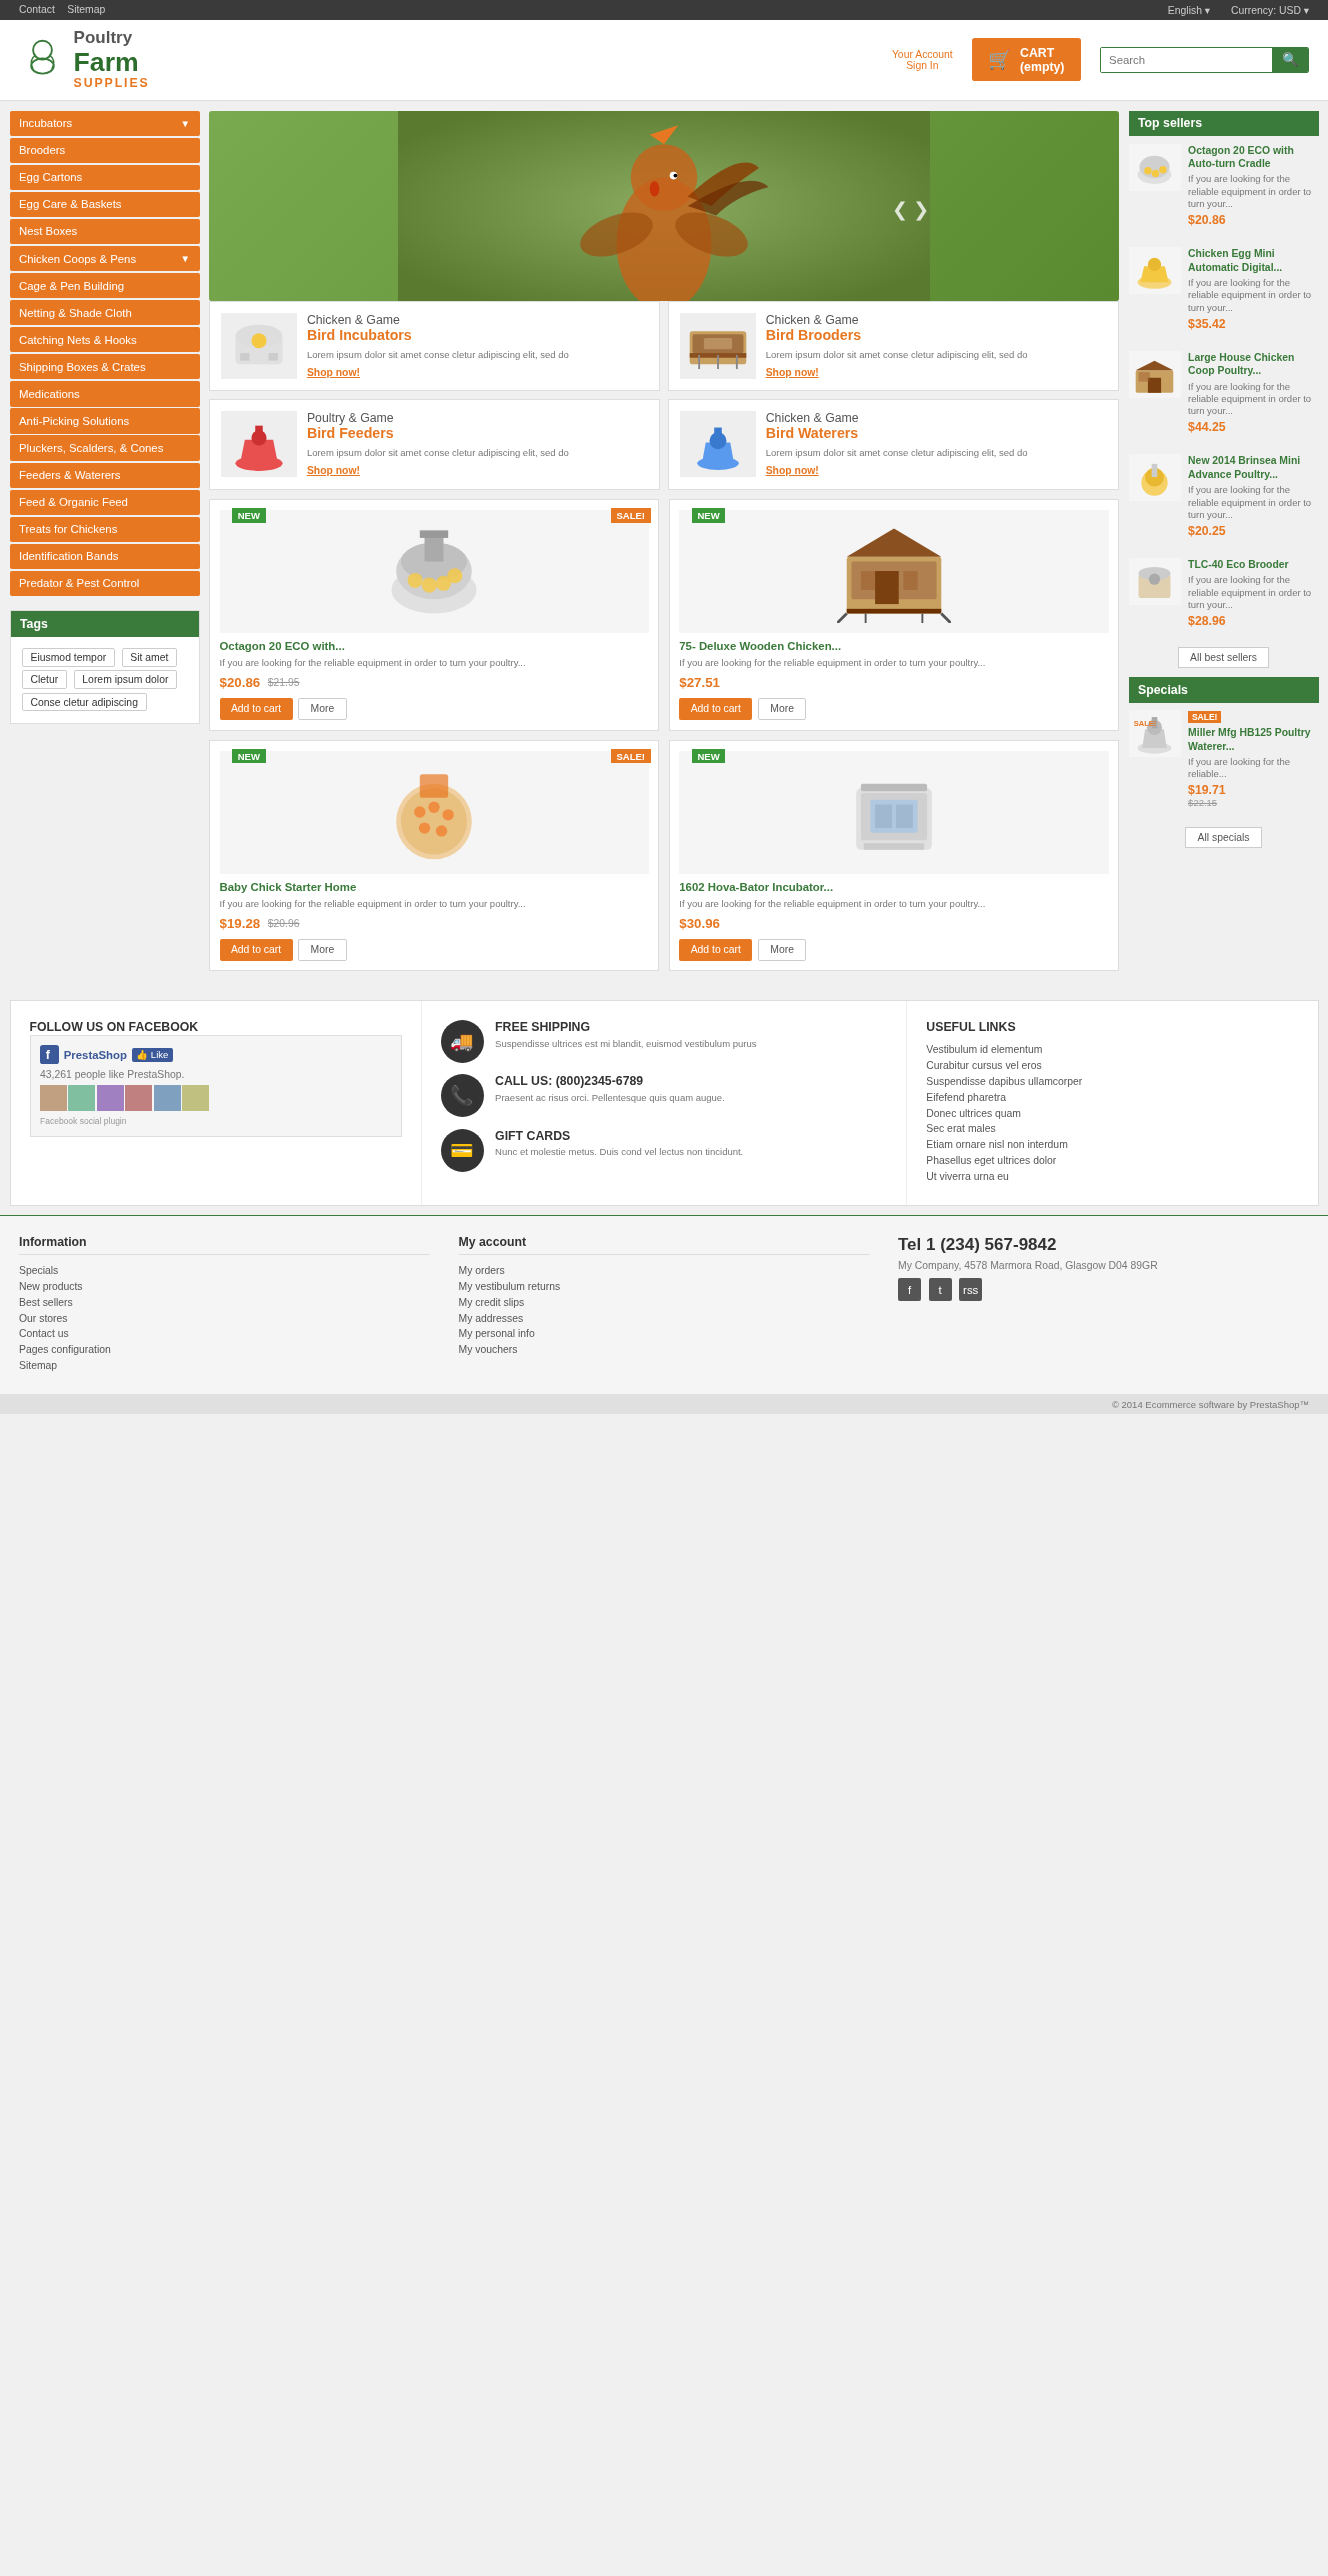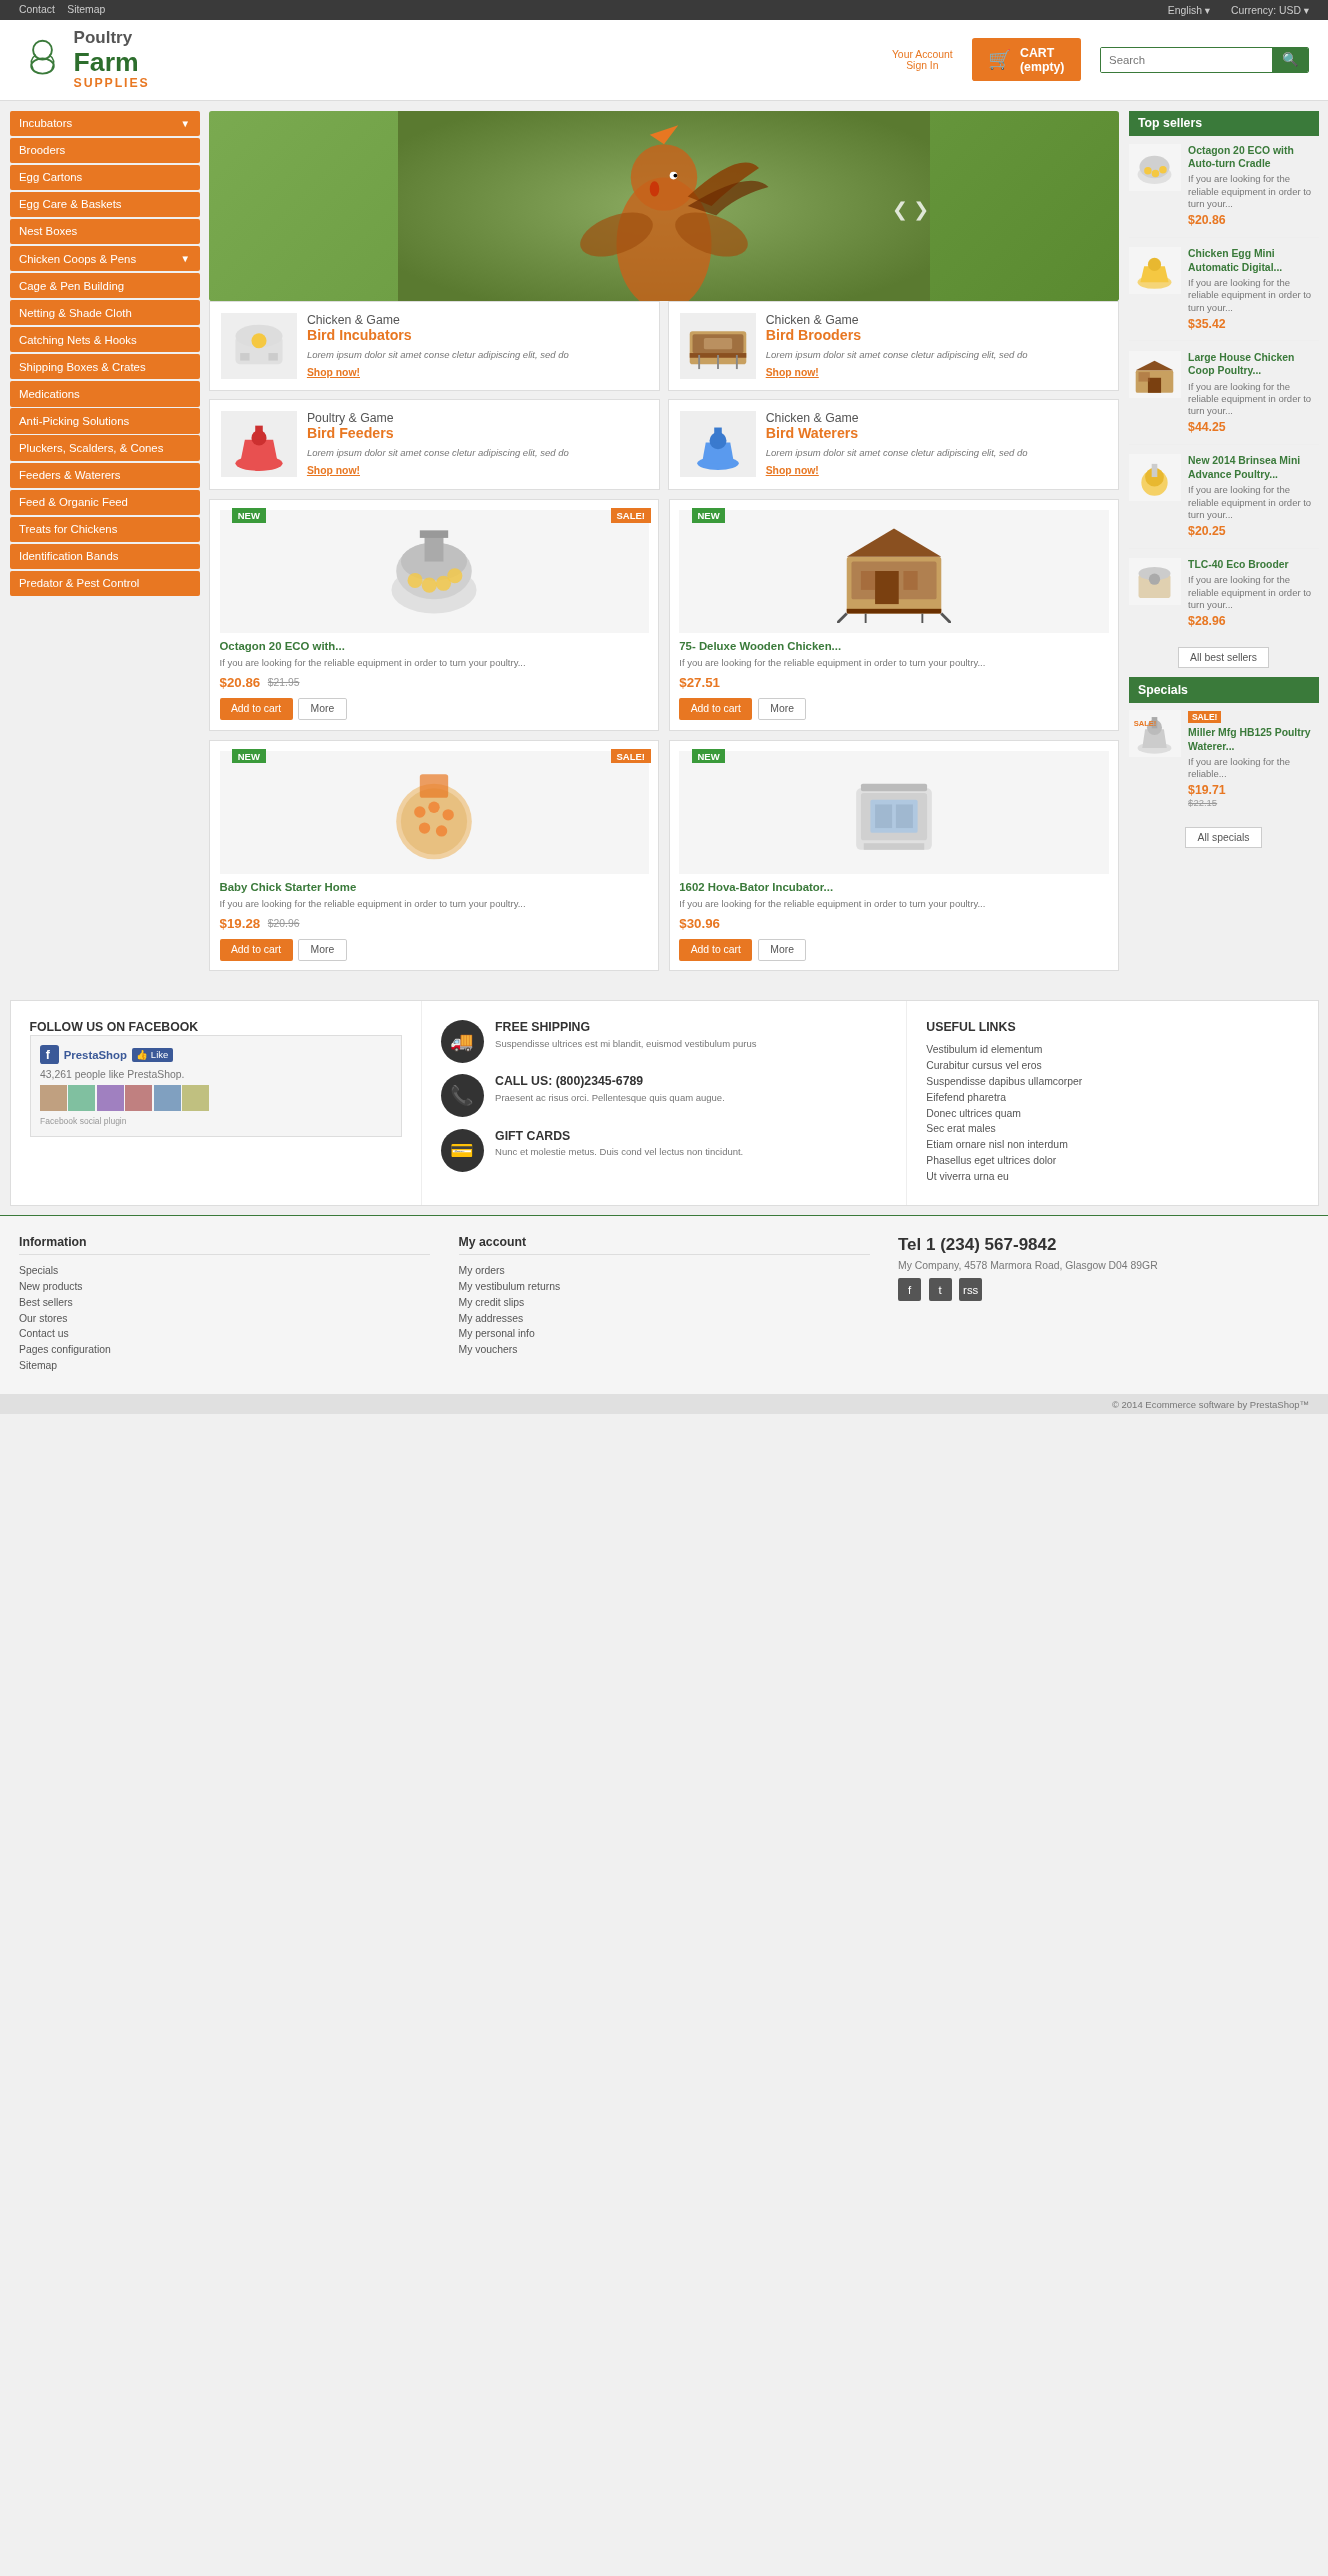--- a/index.html
+++ b/index.html
@@ -48,21 +48,21 @@
     
     .content { flex: 1; }
     .hero-placeholder { width: 100%; height: 190px; background: linear-gradient(135deg, #7aaa50, #5a8a30); border-radius: 2.8px; display: flex; align-items: center; justify-content: center; color: #fff; font-size: 38px; }
 
     
     .category-grid { display: grid; grid-template-columns: 1fr 1fr; gap: 7.6px; margin-bottom: 9.5px; }
     .cat-card { background: #fff; border: 0.9px solid #ddd; padding: 11.4px; display: flex; gap: 9.5px; }
     .cat-card-img { width: 76px; height: 66px; background: #eee; flex-shrink: 0; display: flex; align-items: center; justify-content: center; font-size: 26.6px; }
     .cat-card-body h3 { font-size: 12.3px; color: #555; font-weight: normal; }
     .cat-card-body h4 { font-size: 14.2px; color: #e87722; font-weight: bold; margin-bottom: 4.7px; }
-    .cat-card-body p { font-size: 9.5px; color: #777; line-height: 1.4; margin-bottom: 4.7px; font-style: italic; }
+    .cat-card-body p { font-size: 9.5px; color: #777; line-height: 1.4; margin-bottom: 4.7px; }
     .shop-now { color: #e87722; font-size: 10.4px; font-weight: bold; cursor: pointer; text-decoration: underline; }
 
     
     .tabs-bar { background: #3a7a3a; display: flex; gap: 0; margin-bottom: 9.5px; }
     .tab-btn { padding: 7.6px 17px; color: #fff; font-size: 12.3px; cursor: pointer; background: transparent; border: none; }
     .tab-btn.active { background: #e87722; }
 
     
     .products-grid { display: grid; grid-template-columns: 1fr 1fr; gap: 9.5px; margin-bottom: 9.5px; }
     .prod-card { background: #fff; border: 0.9px solid #ddd; padding: 9.5px; position: relative; }
@@ -214,20 +214,28 @@
           <a>Treats for Chickens</a>
         </li>
       <li>
           <a>Identification Bands</a>
         </li>
       <li>
           <a>Predator &amp; Pest Control</a>
         </li>
     </ul>
 
+    <div class="tags-box">
+      <div class="tags-title">Tags</div>
+      <span class="tag">Eiusmod tempor</span>
+      <span class="tag">Sit amet</span>
+      <span class="tag">Cletur</span>
+      <span class="tag">Lorem ipsum dolor</span>
+      <span class="tag">Conse cletur adipiscing</span>
+    </div>
   </div>
 
   <div class="content">
 
     <div class="hero-placeholder">
       <svg width="100%" height="190" viewBox="0 0 560 200" style="font-size:40px">
         <defs>
           <radialGradient id="bgGrad" cx="50%" cy="50%" r="60%">
             <stop offset="0%" style="stop-color:#8aaa60"></stop>
             <stop offset="100%" style="stop-color:#5a7a30"></stop>

